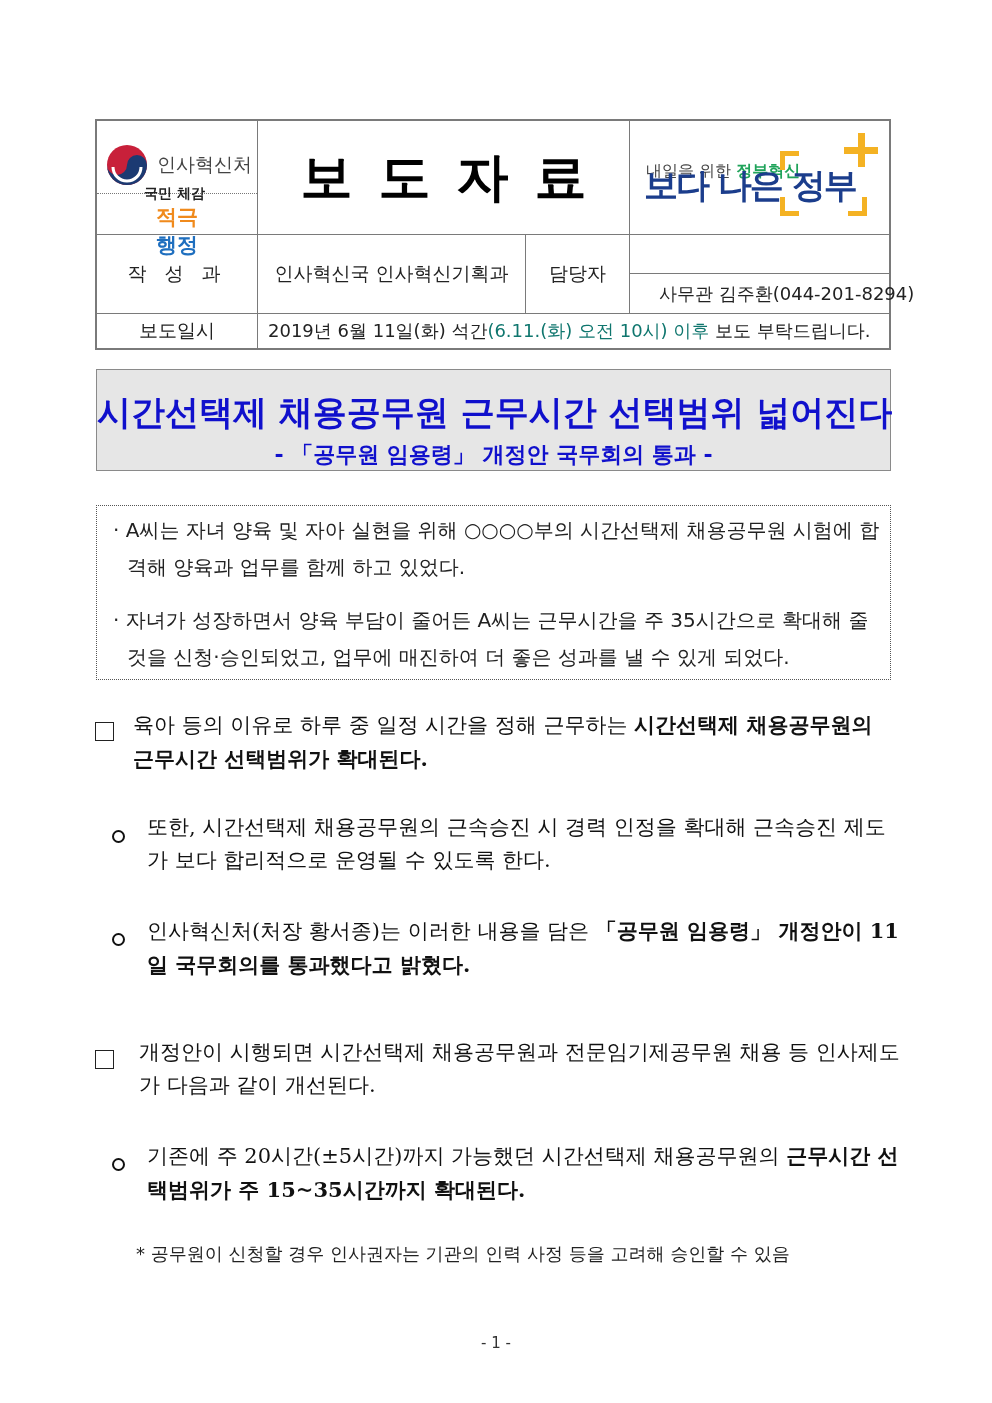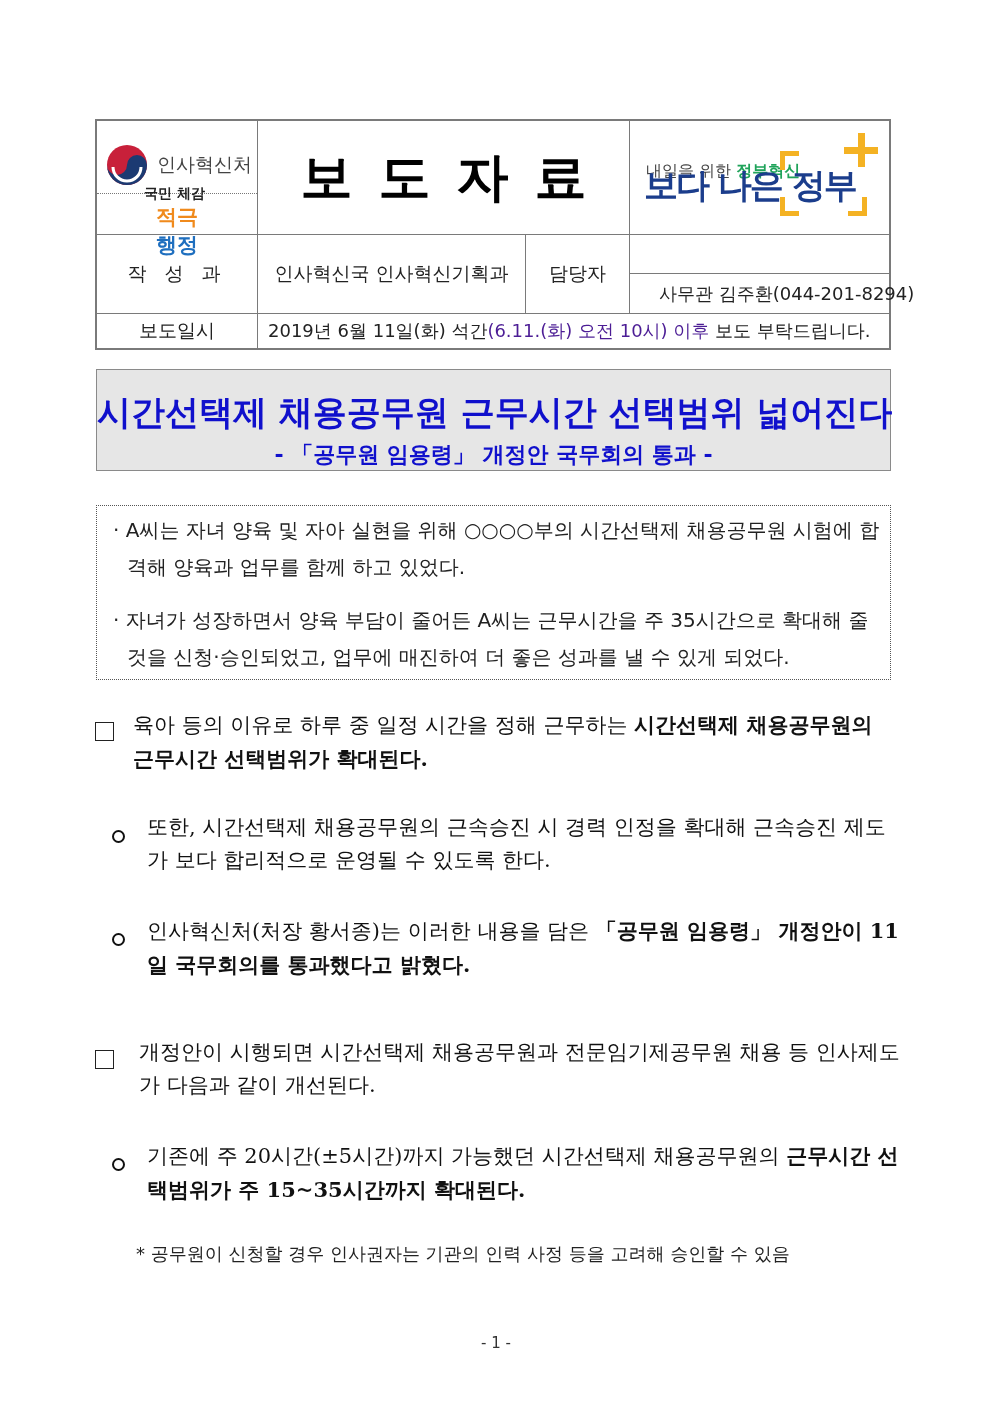--- a/index.html
+++ b/index.html
@@ -31,21 +31,21 @@
   .plus-h { position:absolute; background:#f4b223; }
 
   .lbl { display:flex; align-items:center; justify-content:center; font-size:19px; color:#222; }
   .row2-a { left:0; top:114px; width:160px; height:78px; letter-spacing:6px; }
   .row2-b { left:161px; top:114px; width:267px; height:78px; }
   .row2-c { left:429px; top:114px; width:103px; height:78px; }
   .row2-d1 { left:533px; top:114px; width:259px; height:38px; justify-content:flex-start; padding-left:2px; font-size:18px; }
   .row2-d2 { left:533px; top:153px; width:259px; height:39px; justify-content:flex-start; padding-left:2px; font-size:18px;margin-left:27px; }
   .row3-a { left:0; top:193px; width:160px; height:34px; }
   .row3-b { left:161px; top:193px; width:631px; height:34px; justify-content:flex-start; padding-left:10px; font-size:18px; white-space:nowrap; }
-  .red { color:#4c1d95; }
+  .red { color:#0f766e; }
 
   
   .headline { position:absolute; left:96px; top:369px; width:795px; height:102px; background:#e6e6e6; border:1px solid #8a8a8a; box-sizing:border-box; text-align:center; }
   .headline .main { font-size:34px; font-weight:bold; color:#1010cc; margin-top:20px; letter-spacing:0px; white-space:nowrap; }
   .headline .sub { font-size:22px; font-weight:bold; color:#1010cc; margin-top:4px; white-space:nowrap; }
 
   
   .summary { position:absolute; left:96px; top:505px; width:795px; height:175px; border:1px dotted #555; box-sizing:border-box; padding:6px 10px 0 12px; }
   .summary p { margin:0; font-size:20px; line-height:37px; color:#222; text-indent:-14px; padding-left:18px; }
   .summary p + p { margin-top:16px; }

